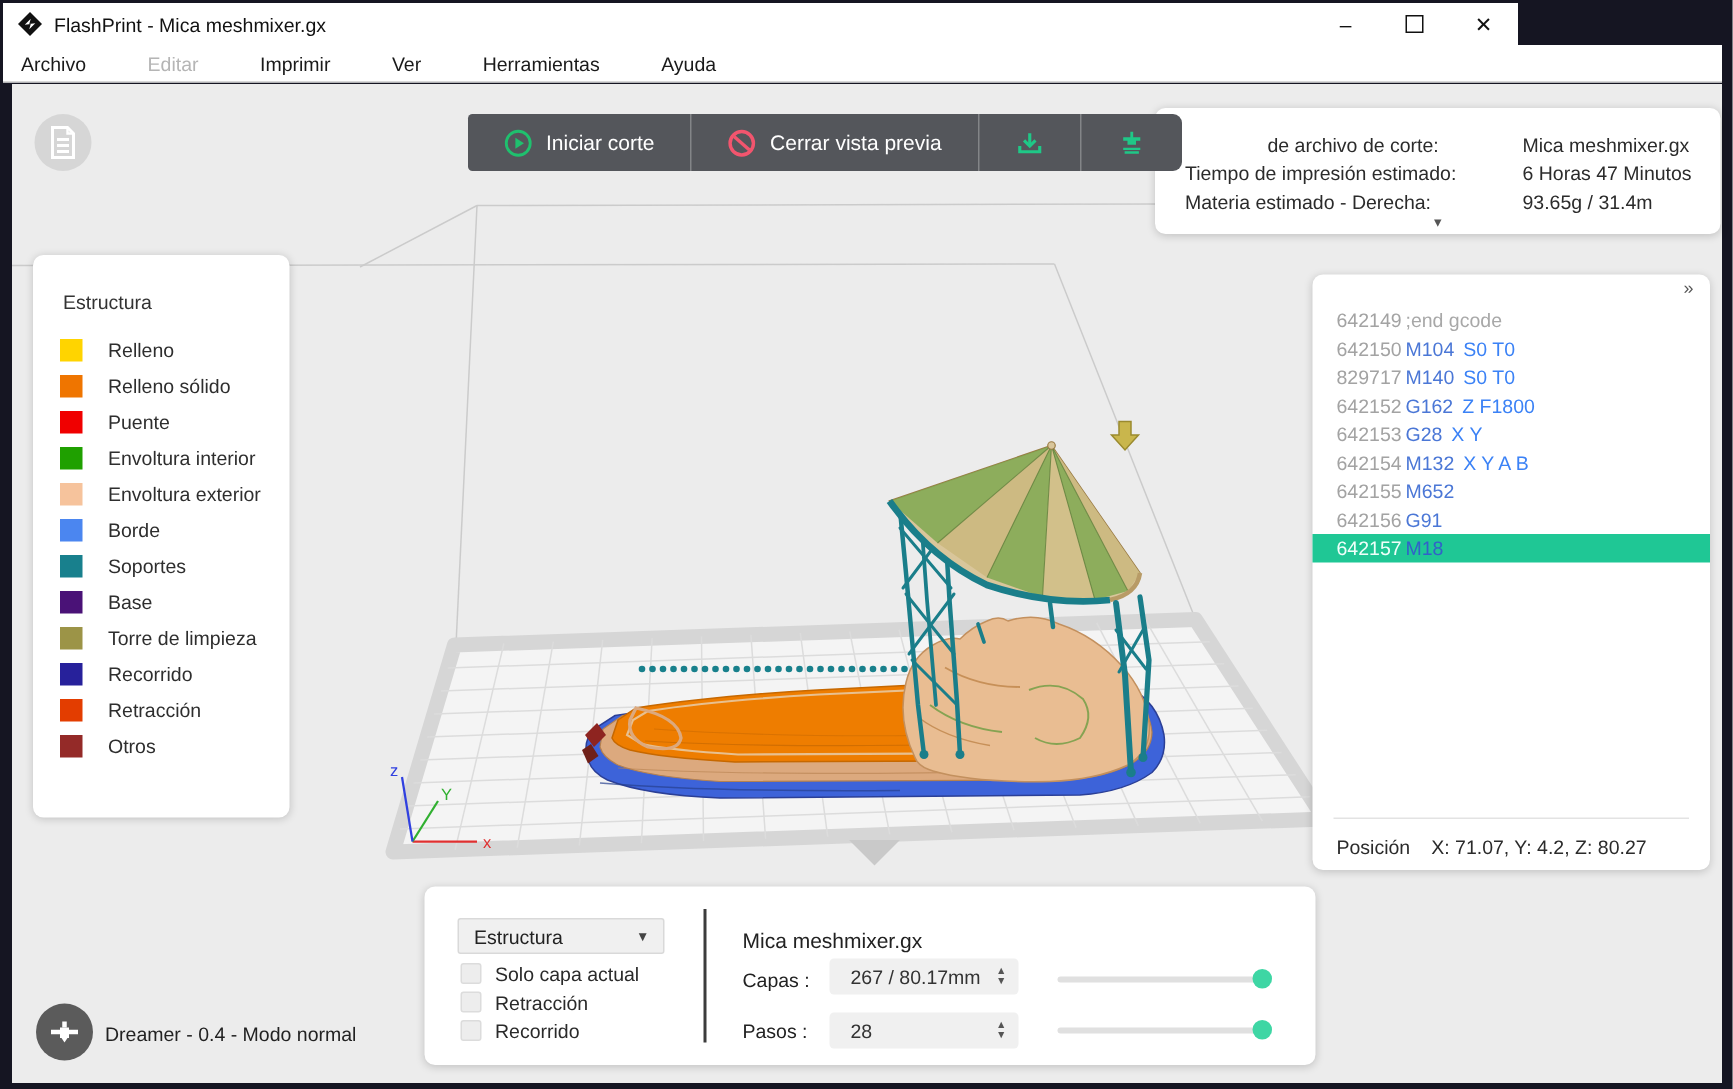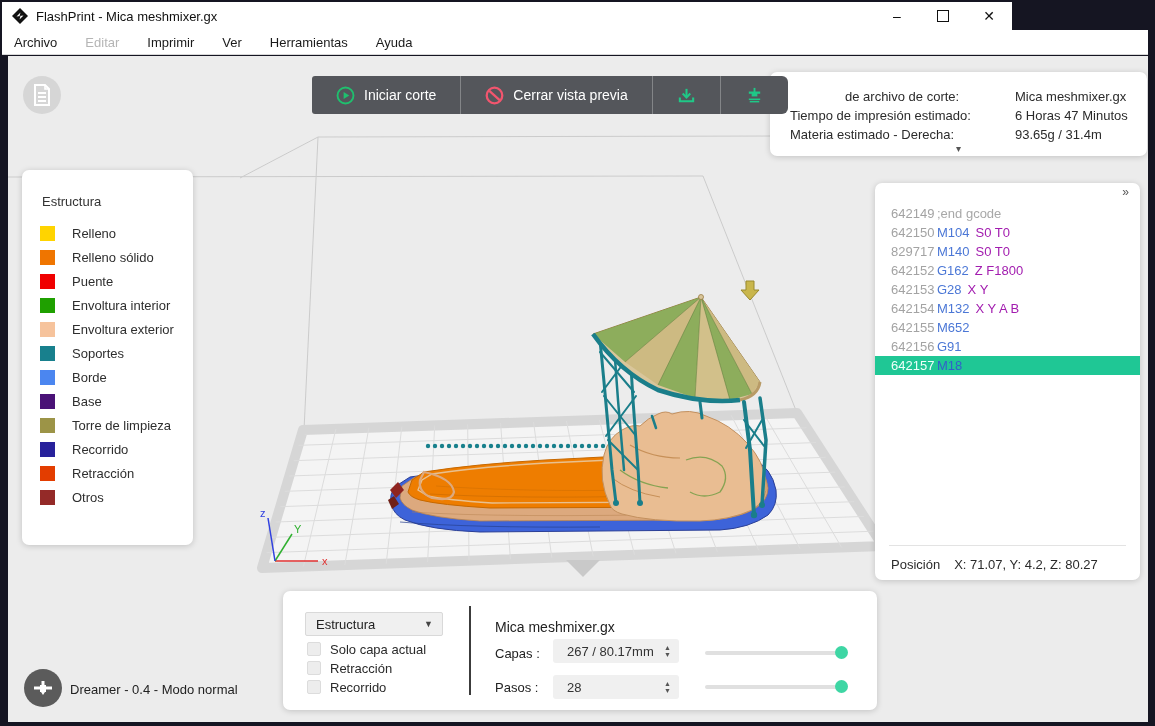--- a/index.html
+++ b/index.html
@@ -11,21 +11,21 @@
   
   .titlebar{position:absolute;left:2px;top:2px;width:1010px;height:28px;background:#ffffff;
     display:flex;align-items:center;}
   .app-logo{width:16px;height:16px;margin:0 8px 0 10px;}
   .title-text{font-size:13px;color:#111;}
   .win-controls{margin-left:auto;display:flex;align-items:center;height:100%;}
   .win-btn{width:46px;height:100%;display:flex;align-items:center;justify-content:center;
     font-size:14px;color:#111;cursor:default;}
   .win-btn .sq{width:10px;height:10px;border:1px solid #111;display:block;}
   .menubar{position:absolute;left:2px;top:30px;width:1146px;height:25px;background:#ffffff;
-    border-bottom:1px solid #d8d8d8;display:flex;align-items:center;gap:28px;padding-left:12px;box-sizing:border-box;}
+    border-bottom:1px solid #d8d8d8;display:flex;align-items:center;gap:41px;padding-left:12px;box-sizing:border-box;}
   .menu-item{font-size:13px;color:#1a1a1a;}
   .menu-item.disabled{color:#b5b5b5;}
   
   .viewport{position:absolute;left:8px;top:56px;width:1140px;height:666px;background:#ECECEC;overflow:hidden;}
   .scene{position:absolute;left:0;top:0;}
   
   .panel{position:absolute;background:#fff;border-radius:7px;box-shadow:0 1px 6px rgba(0,0,0,.18);}
   
   .doc-circle{position:absolute;left:23px;top:76px;width:38px;height:38px;border-radius:50%;
     background:#d6d6d6;display:flex;align-items:center;justify-content:center;}
@@ -50,21 +50,21 @@
   .legend-item{display:flex;align-items:center;gap:17px;height:24px;padding-left:18px;}
   .legend-swatch{width:15px;height:15px;flex:0 0 auto;}
   .legend-label{font-size:13px;color:#2e2e2e;white-space:nowrap;}
   
   .gcode{left:875px;top:183px;width:265px;height:397px;font-size:13px;}
   .gcode-expand{position:absolute;right:12px;top:2px;font-size:12px;color:#555;letter-spacing:-1px;}
   .gcode-lines{padding-top:21px;}
   .gcode-row{display:flex;height:19px;align-items:center;padding-left:16px;white-space:nowrap;}
   .gcode-row .num{width:46px;color:#a3a3a3;flex:0 0 auto;}
   .gcode-row .cmd{color:#4b77d6;margin-right:6px;}
-  .gcode-row .args{color:#a21caf;}
+  .gcode-row .args{color:#3b82f6;}
   .gcode-row.comment .cmd{color:#a8a8a8;}
   .gcode-row.selected{background:#1fc795;}
   .gcode-row.selected .num{color:#effffa;}
   .gcode-row.selected .cmd{color:#3261c9;}
   .gcode-sep{position:absolute;left:14px;right:14px;top:362px;height:1px;background:#e3e3e3;}
   .gcode-pos{position:absolute;left:16px;top:374px;font-size:13px;color:#2b2b2b;white-space:nowrap;}
   .gcode-pos .pos-val{margin-left:14px;}
   
   .bottom-panel{left:283px;top:591px;width:594px;height:119px;}
   .dropdown{position:absolute;left:22px;top:21px;width:138px;height:24px;background:#f0f0f0;
@@ -344,26 +344,26 @@
     </div>
   <div class="legend-item">
     <span class="legend-swatch" style="background-color: rgb(31, 160, 0);"></span>
     <span class="legend-label">Envoltura interior</span>
     </div>
   <div class="legend-item">
     <span class="legend-swatch" style="background-color: rgb(246, 195, 156);"></span>
     <span class="legend-label">Envoltura exterior</span>
     </div>
   <div class="legend-item">
+    <span class="legend-swatch" style="background-color: rgb(75, 134, 240);"></span>
+    <span class="legend-label">Borde</span>
+    </div>
+  <div class="legend-item">
     <span class="legend-swatch" style="background-color: rgb(24, 128, 141);"></span>
     <span class="legend-label">Soportes</span>
-    </div>
-  <div class="legend-item">
-    <span class="legend-swatch" style="background-color: rgb(75, 134, 240);"></span>
-    <span class="legend-label">Borde</span>
     </div>
   <div class="legend-item">
     <span class="legend-swatch" style="background-color: rgb(74, 18, 119);"></span>
     <span class="legend-label">Base</span>
     </div>
   <div class="legend-item">
     <span class="legend-swatch" style="background-color: rgb(156, 148, 71);"></span>
     <span class="legend-label">Torre de limpieza</span>
     </div>
   <div class="legend-item">

